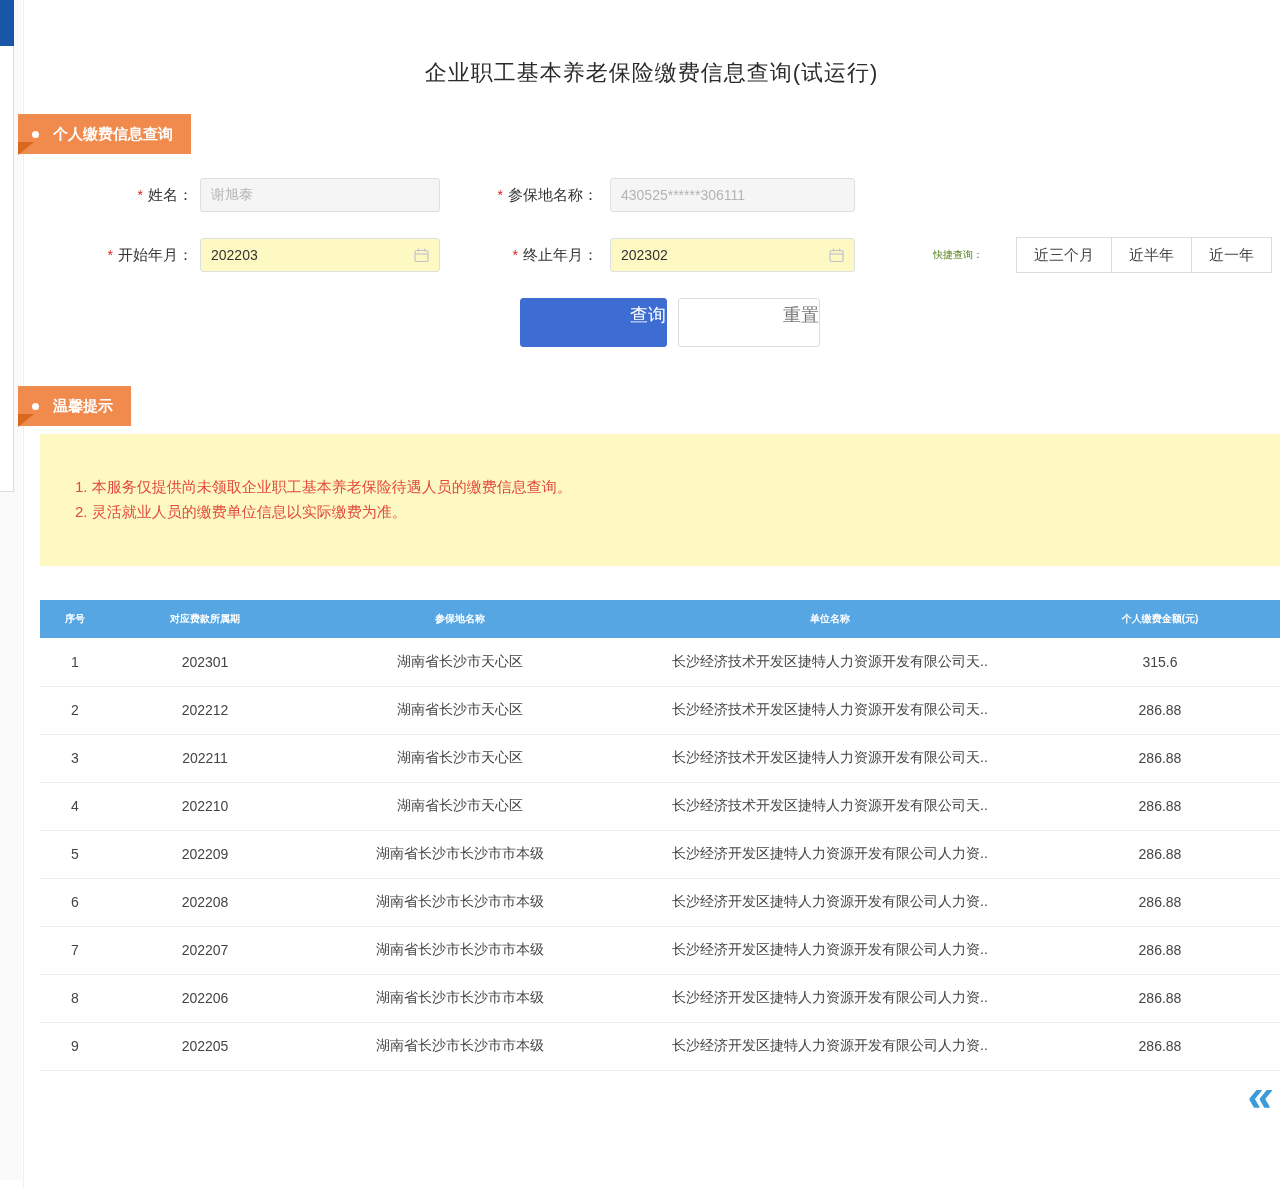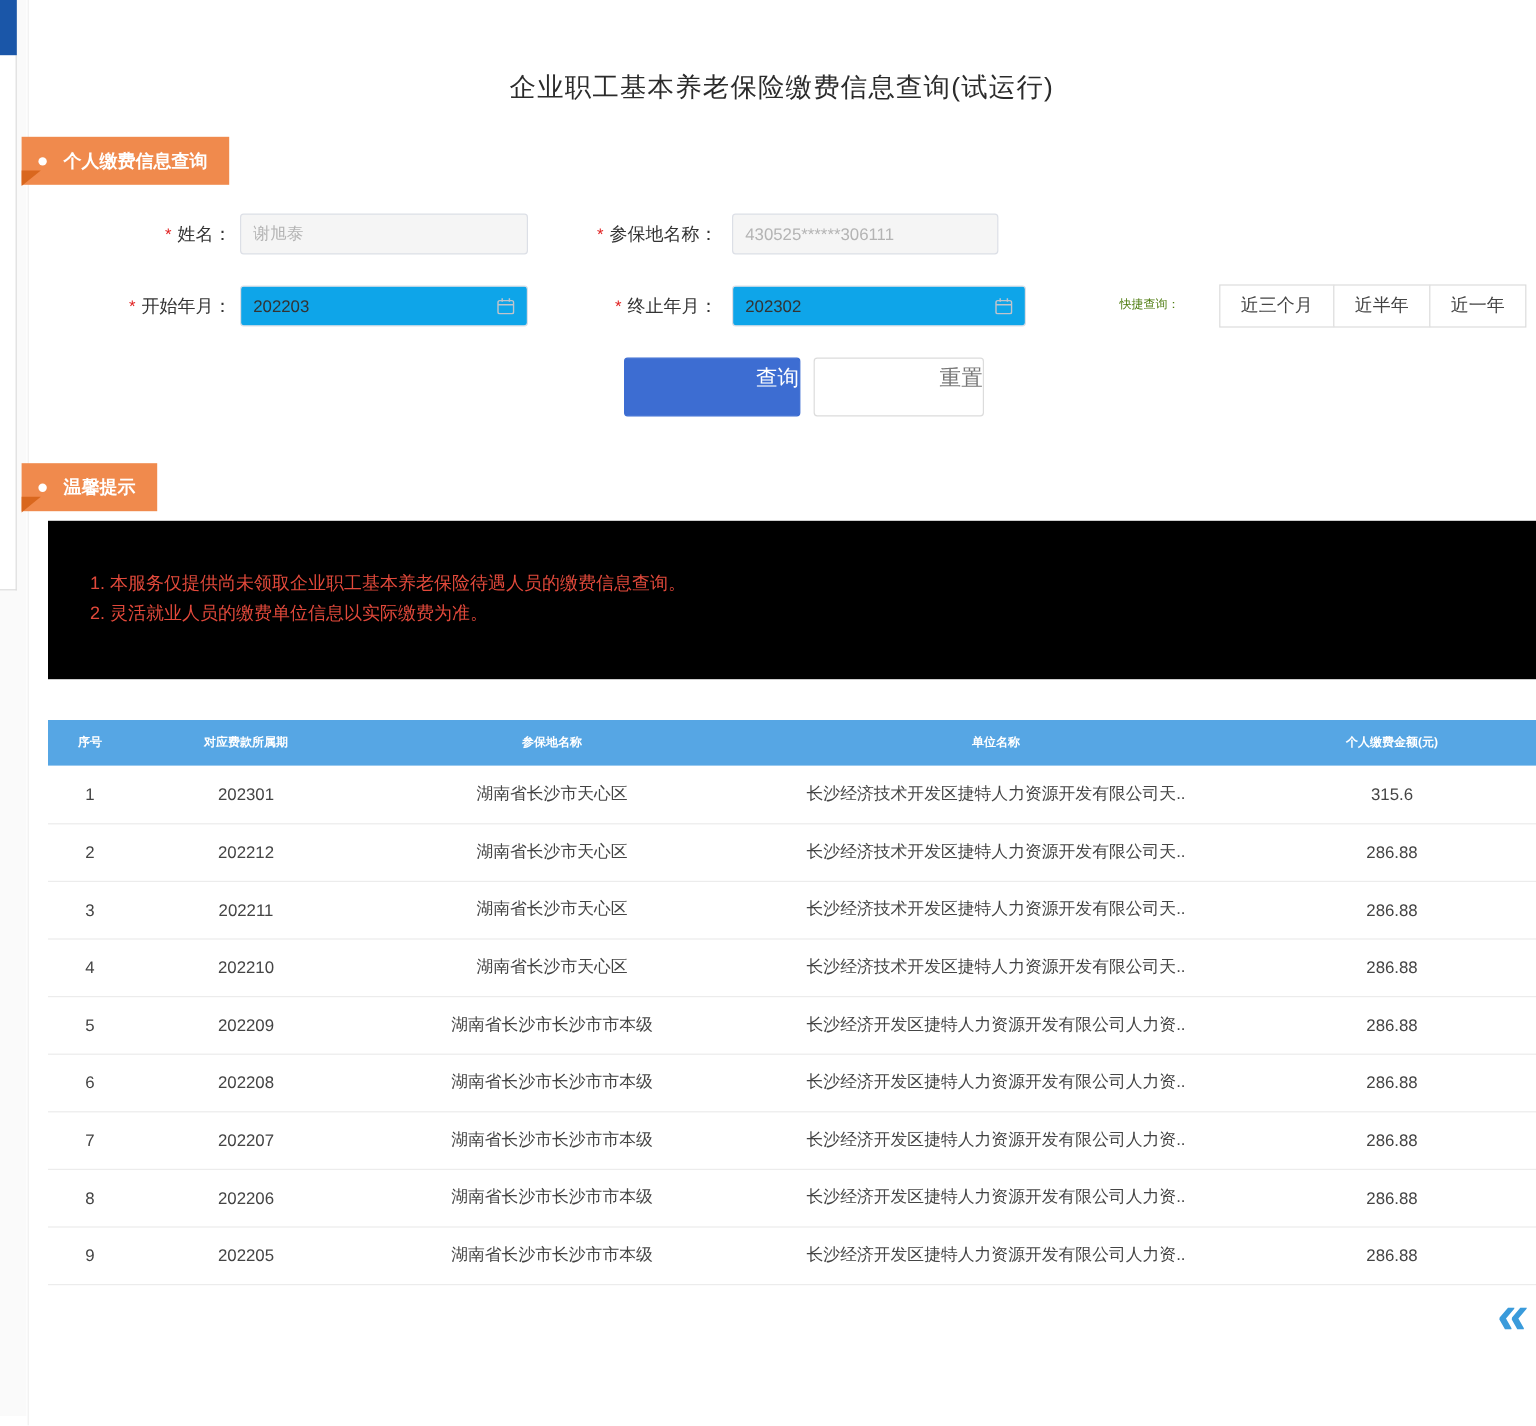--- a/index.html
+++ b/index.html
@@ -29,39 +29,39 @@
                  border-top:13px solid #d9671e; border-right:16px solid transparent; }
   #ribbon-query { top:114px; }
   #fold-query { top:142px; }
   #ribbon-tips { top:386px; }
   #fold-tips { top:414px; }
 
   
   .f-label { position:absolute; font-size:15px; color:#333; text-align:right; line-height:34px; white-space:nowrap; }
   .req { color:#e02020; margin-right:5px; font-size:14px; }
   .f-input { position:absolute; height:34px; border:1px solid #dcdfe6; border-radius:3px;
-             font-size:14px; display:flex; align-items:center; padding:0 10px; background:#0ea5e9; }
+             font-size:14px; display:flex; align-items:center; padding:0 10px; background:#fef9c3; }
   .f-input.disabled { background:#f5f5f5; color:#b4b4b4; }
   .f-input .val { flex:1 1 auto; }
   .cal { margin-left:6px; flex:0 0 auto; }
 
   .quick-label { position:absolute; font-size:10px; color:#4d7c0f; line-height:36px; }
   .quick-group { position:absolute; display:flex; }
   .quick-btn { height:36px; background:#fff; border:1px solid #dcdcdc; color:#444;
                font-size:15px; padding:0 17px; line-height:34px; cursor:pointer; margin-left:-1px; }
   .quick-btn:first-child { margin-left:0; }
 
   .btn { position:absolute; height:49px; border-radius:3px; font-size:18px; text-align:right;
          line-height:33px; cursor:pointer; }
   .btn-primary { background:#3d6dd2; color:#fff; border:1px solid #3d6dd2; }
   .btn-plain   { background:#fff; color:#777; border:1px solid #dcdcdc; }
 
   
   .notice { position:absolute; left:40px; top:434px; width:1240px; height:132px;
-            background:#000000; padding:40px 20px 0 35px; }
+            background:#fef9c3; padding:40px 20px 0 35px; }
   .notice p { color:#e2493b; font-size:15px; line-height:25px; }
 
   
   .grid { position:absolute; left:40px; top:600px; width:1240px; border-collapse:collapse; table-layout:fixed; }
   .grid th { background:#56a6e4; color:#fff; font-size:10px; font-weight:bold; height:38px; text-align:center; }
   .grid td { height:48px; text-align:center; font-size:14px; color:#444; border-bottom:1px solid #ececec;
              overflow:hidden; white-space:nowrap; }
   .grid col.c1 { width:70px; } .grid col.c2 { width:190px; } .grid col.c3 { width:320px; }
   .grid col.c4 { width:420px; } .grid col.c5 { width:240px; }
 
@@ -87,21 +87,21 @@
 <div class="f-label" style="left:60px; top:178px; width:133px;">
   <span class="req">*</span><span>姓名：</span>
 </div>
 <div class="f-input disabled" style="left:200px; top:178px; width:240px;">
   <span class="val">谢旭泰</span>
 </div>
 
 <div class="f-label" style="left:430px; top:178px; width:168px;">
   <span class="req">*</span><span>参保地名称：</span>
 </div>
-<div class="f-input disabled" style="left:610px; top:178px; width:222px;">
+<div class="f-input disabled" style="left:610px; top:178px; width:245px;">
   <span class="val">430525******306111</span>
 </div>
 
 <div class="f-label" style="left:60px; top:238px; width:133px;">
   <span class="req">*</span><span>开始年月：</span>
 </div>
 <div class="f-input" style="left:200px; top:238px; width:240px;">
   <span class="val">202203</span>
   <svg class="cal" width="15" height="14" viewBox="0 0 15 14">
     <rect x="1" y="2.5" width="13" height="11" rx="1.5" fill="none" stroke="#c0c4cc" stroke-width="1.2"></rect>

